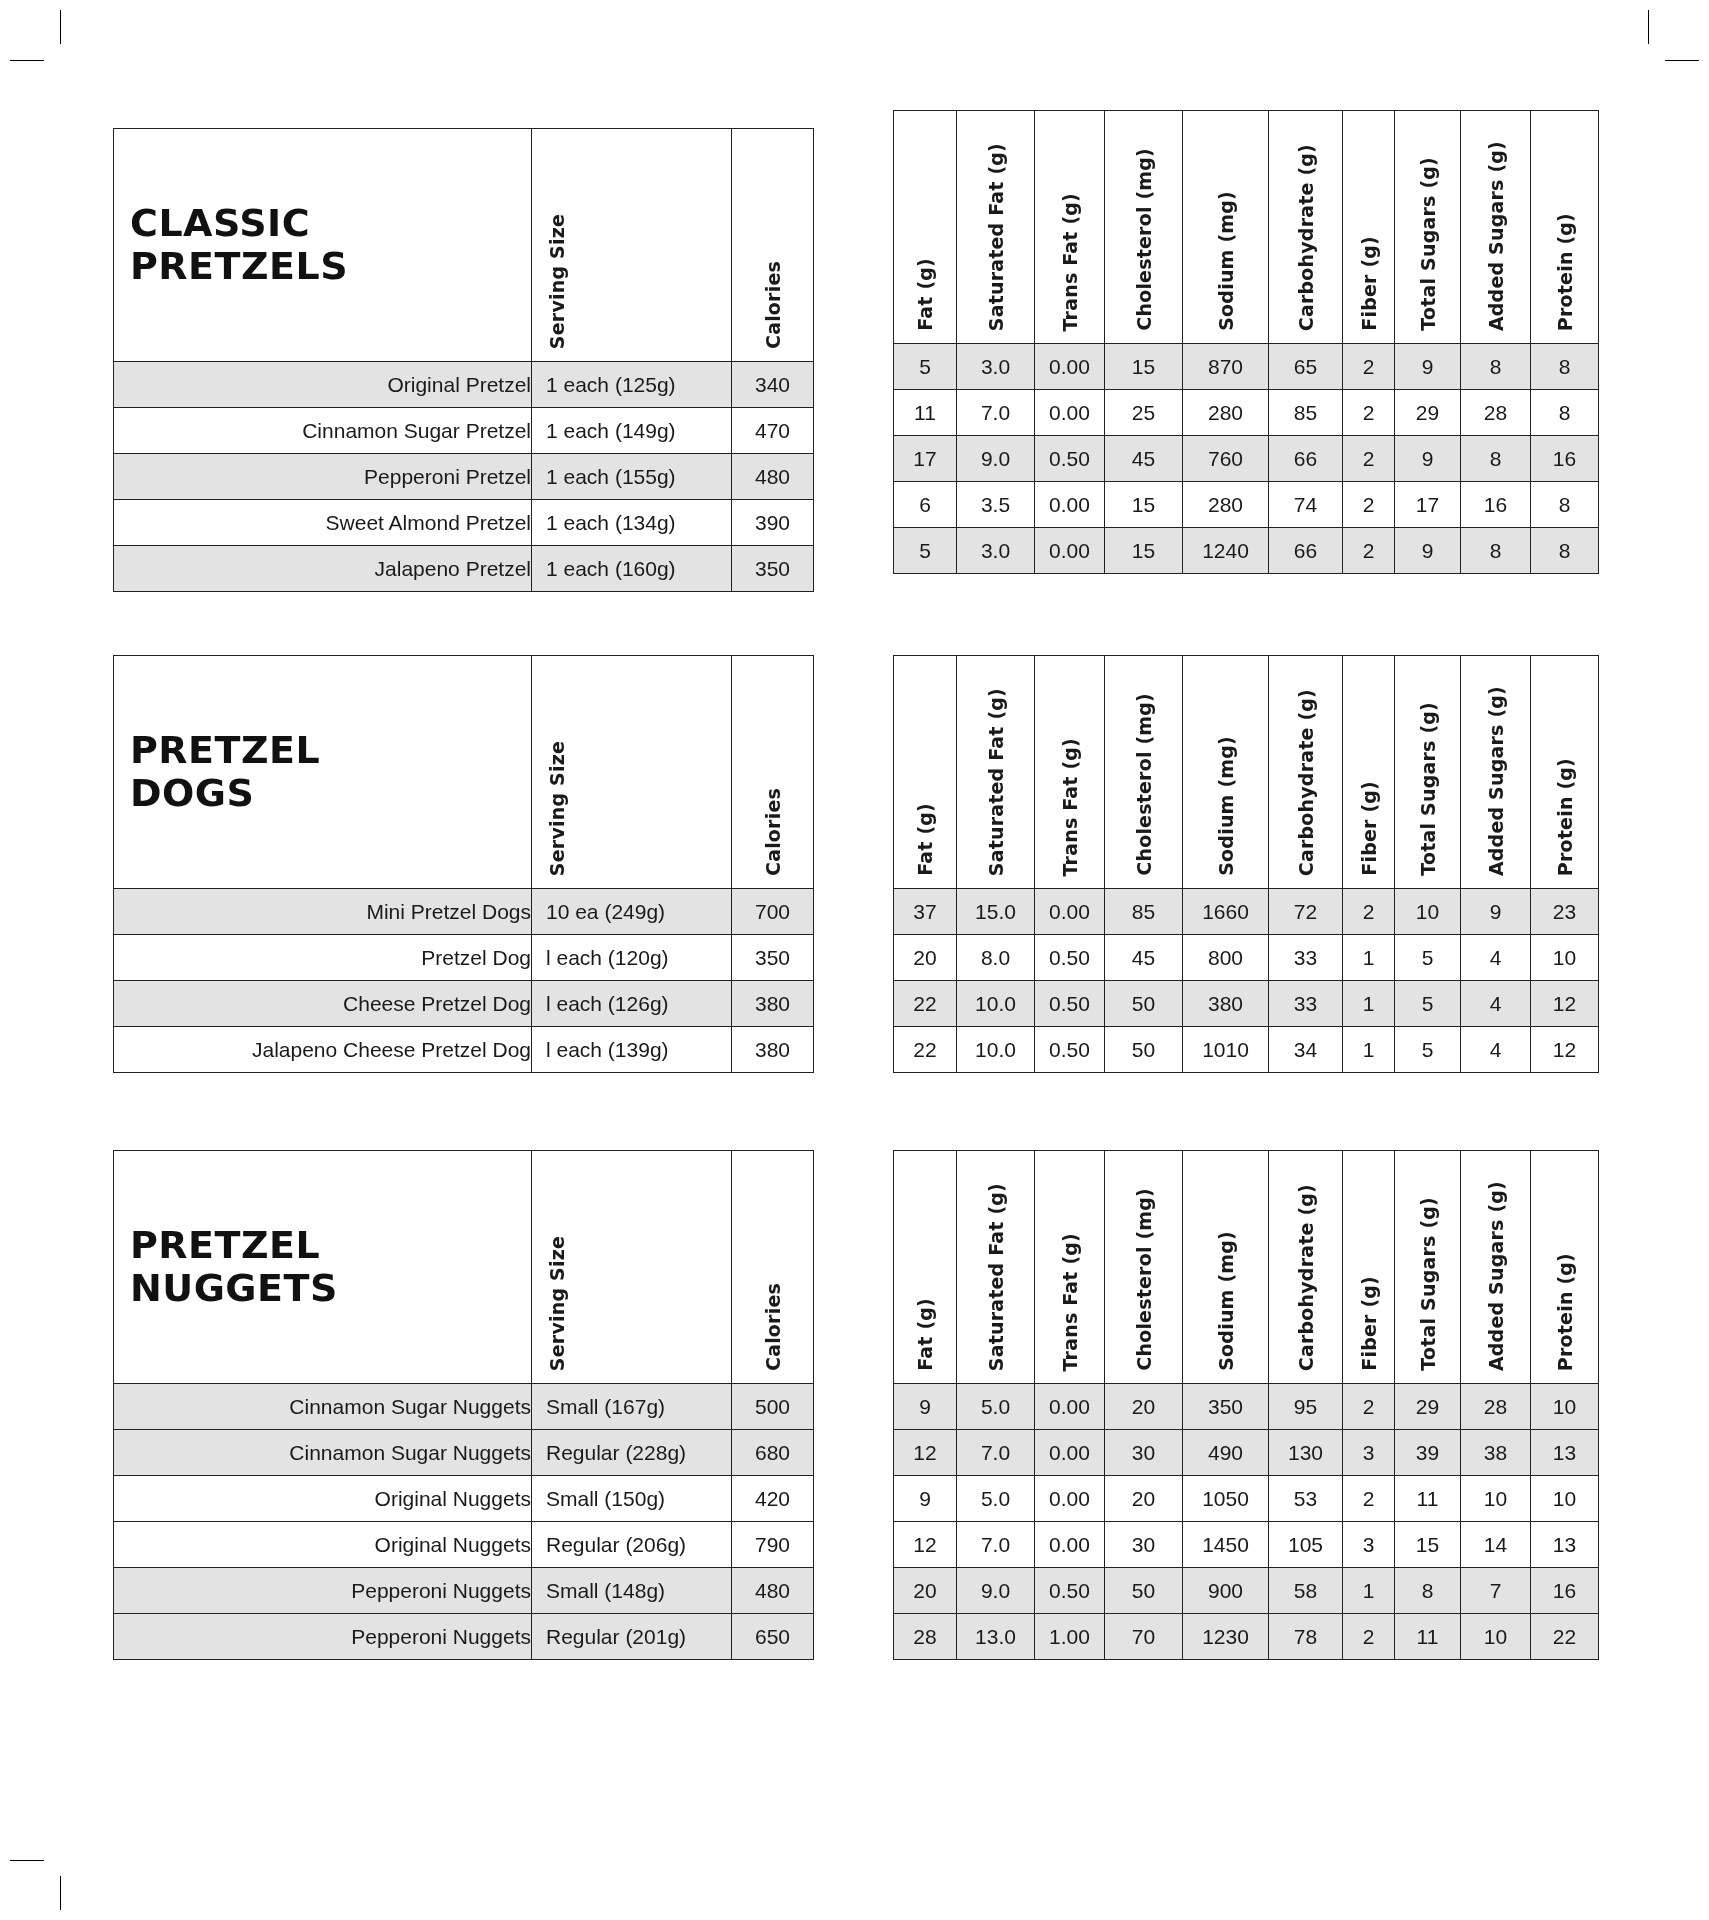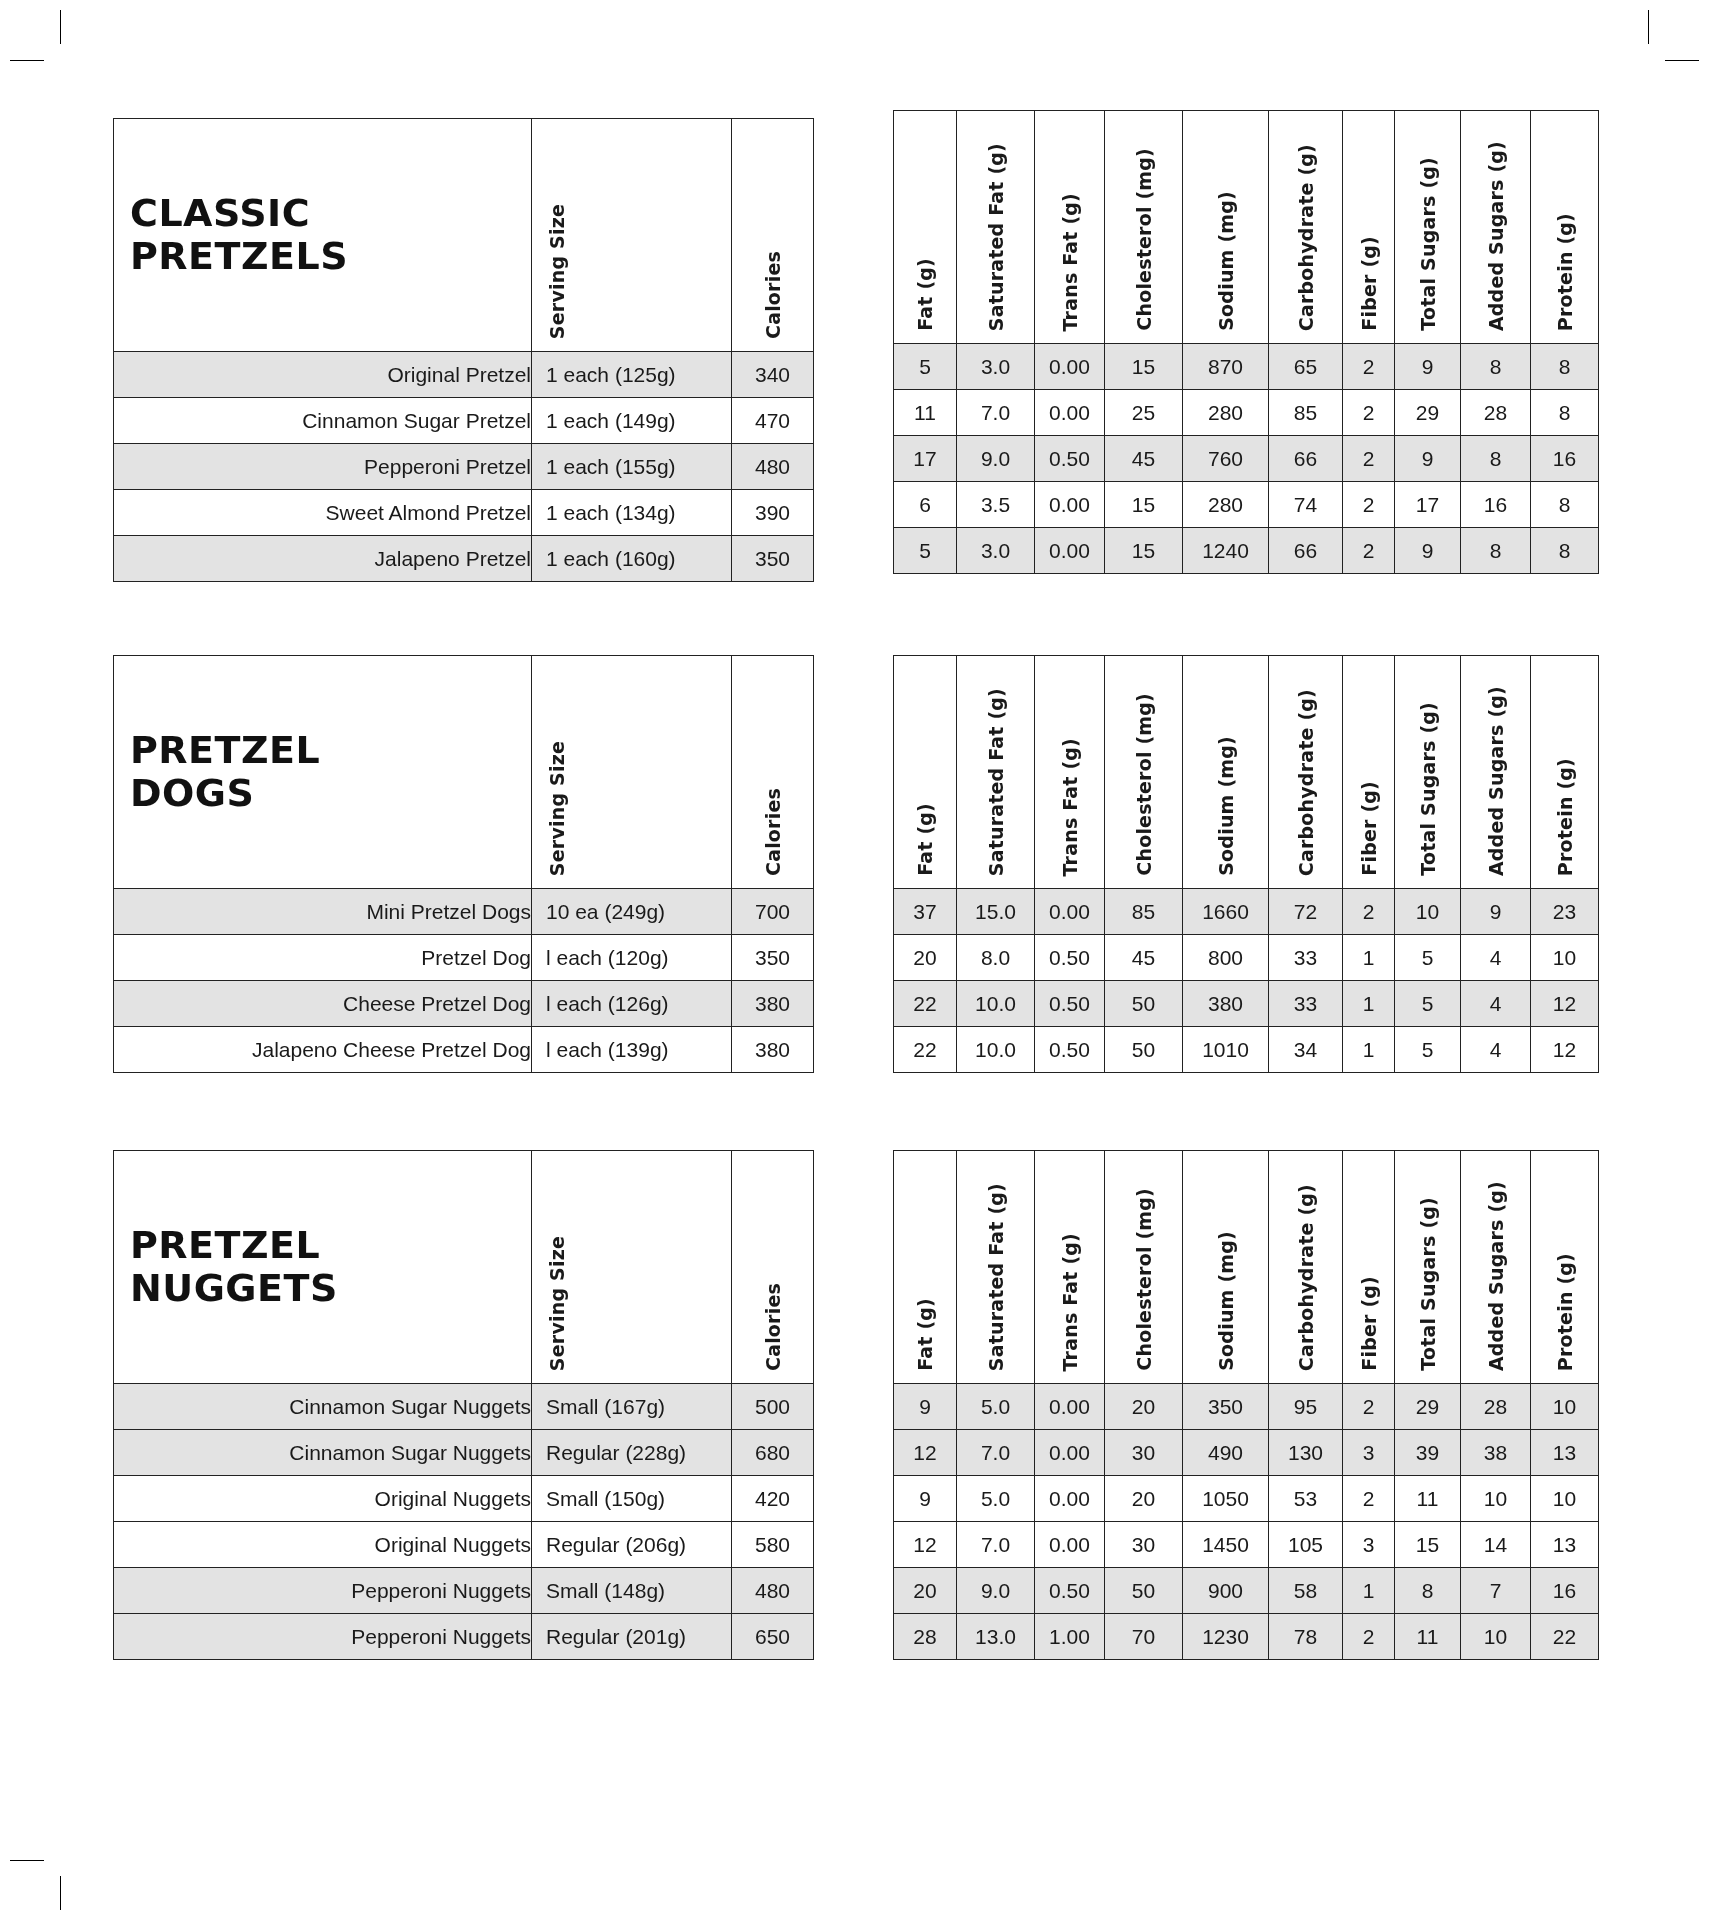--- a/index.html
+++ b/index.html
@@ -126,21 +126,21 @@
 
 <div class="page">
 
   <div class="crop v" style="left:60px; top:10px;"></div>
   <div class="crop h" style="left:10px; top:60px;"></div>
   <div class="crop v" style="left:1648px; top:10px;"></div>
   <div class="crop h" style="left:1665px; top:60px;"></div>
   <div class="crop v" style="left:60px; top:1876px;"></div>
   <div class="crop h" style="left:10px; top:1860px;"></div>
 
-  <div class="section" style="left:113px; top:118px;">
+  <div class="section" style="left:113px; top:128px;">
     <table class="nut left-table">
       <colgroup>
           <col class="c-name">
           <col class="c-serv">
           <col class="c-cal">
         </colgroup>
       <tbody>
           <tr class="hdr-row">
         <td>
           <div class="cat-title">CLASSIC
@@ -519,21 +519,21 @@
         <td class="cal">680</td>
       </tr>
       <tr class="data-row">
         <td class="name">Original Nuggets</td>
         <td class="serv">Small (150g)</td>
         <td class="cal">420</td>
       </tr>
       <tr class="data-row">
         <td class="name">Original Nuggets</td>
         <td class="serv">Regular (206g)</td>
-        <td class="cal">580</td>
+        <td class="cal">790</td>
       </tr>
       <tr class="data-row shaded">
         <td class="name">Pepperoni Nuggets</td>
         <td class="serv">Small (148g)</td>
         <td class="cal">480</td>
       </tr>
       <tr class="data-row shaded">
         <td class="name">Pepperoni Nuggets</td>
         <td class="serv">Regular (201g)</td>
         <td class="cal">650</td>

